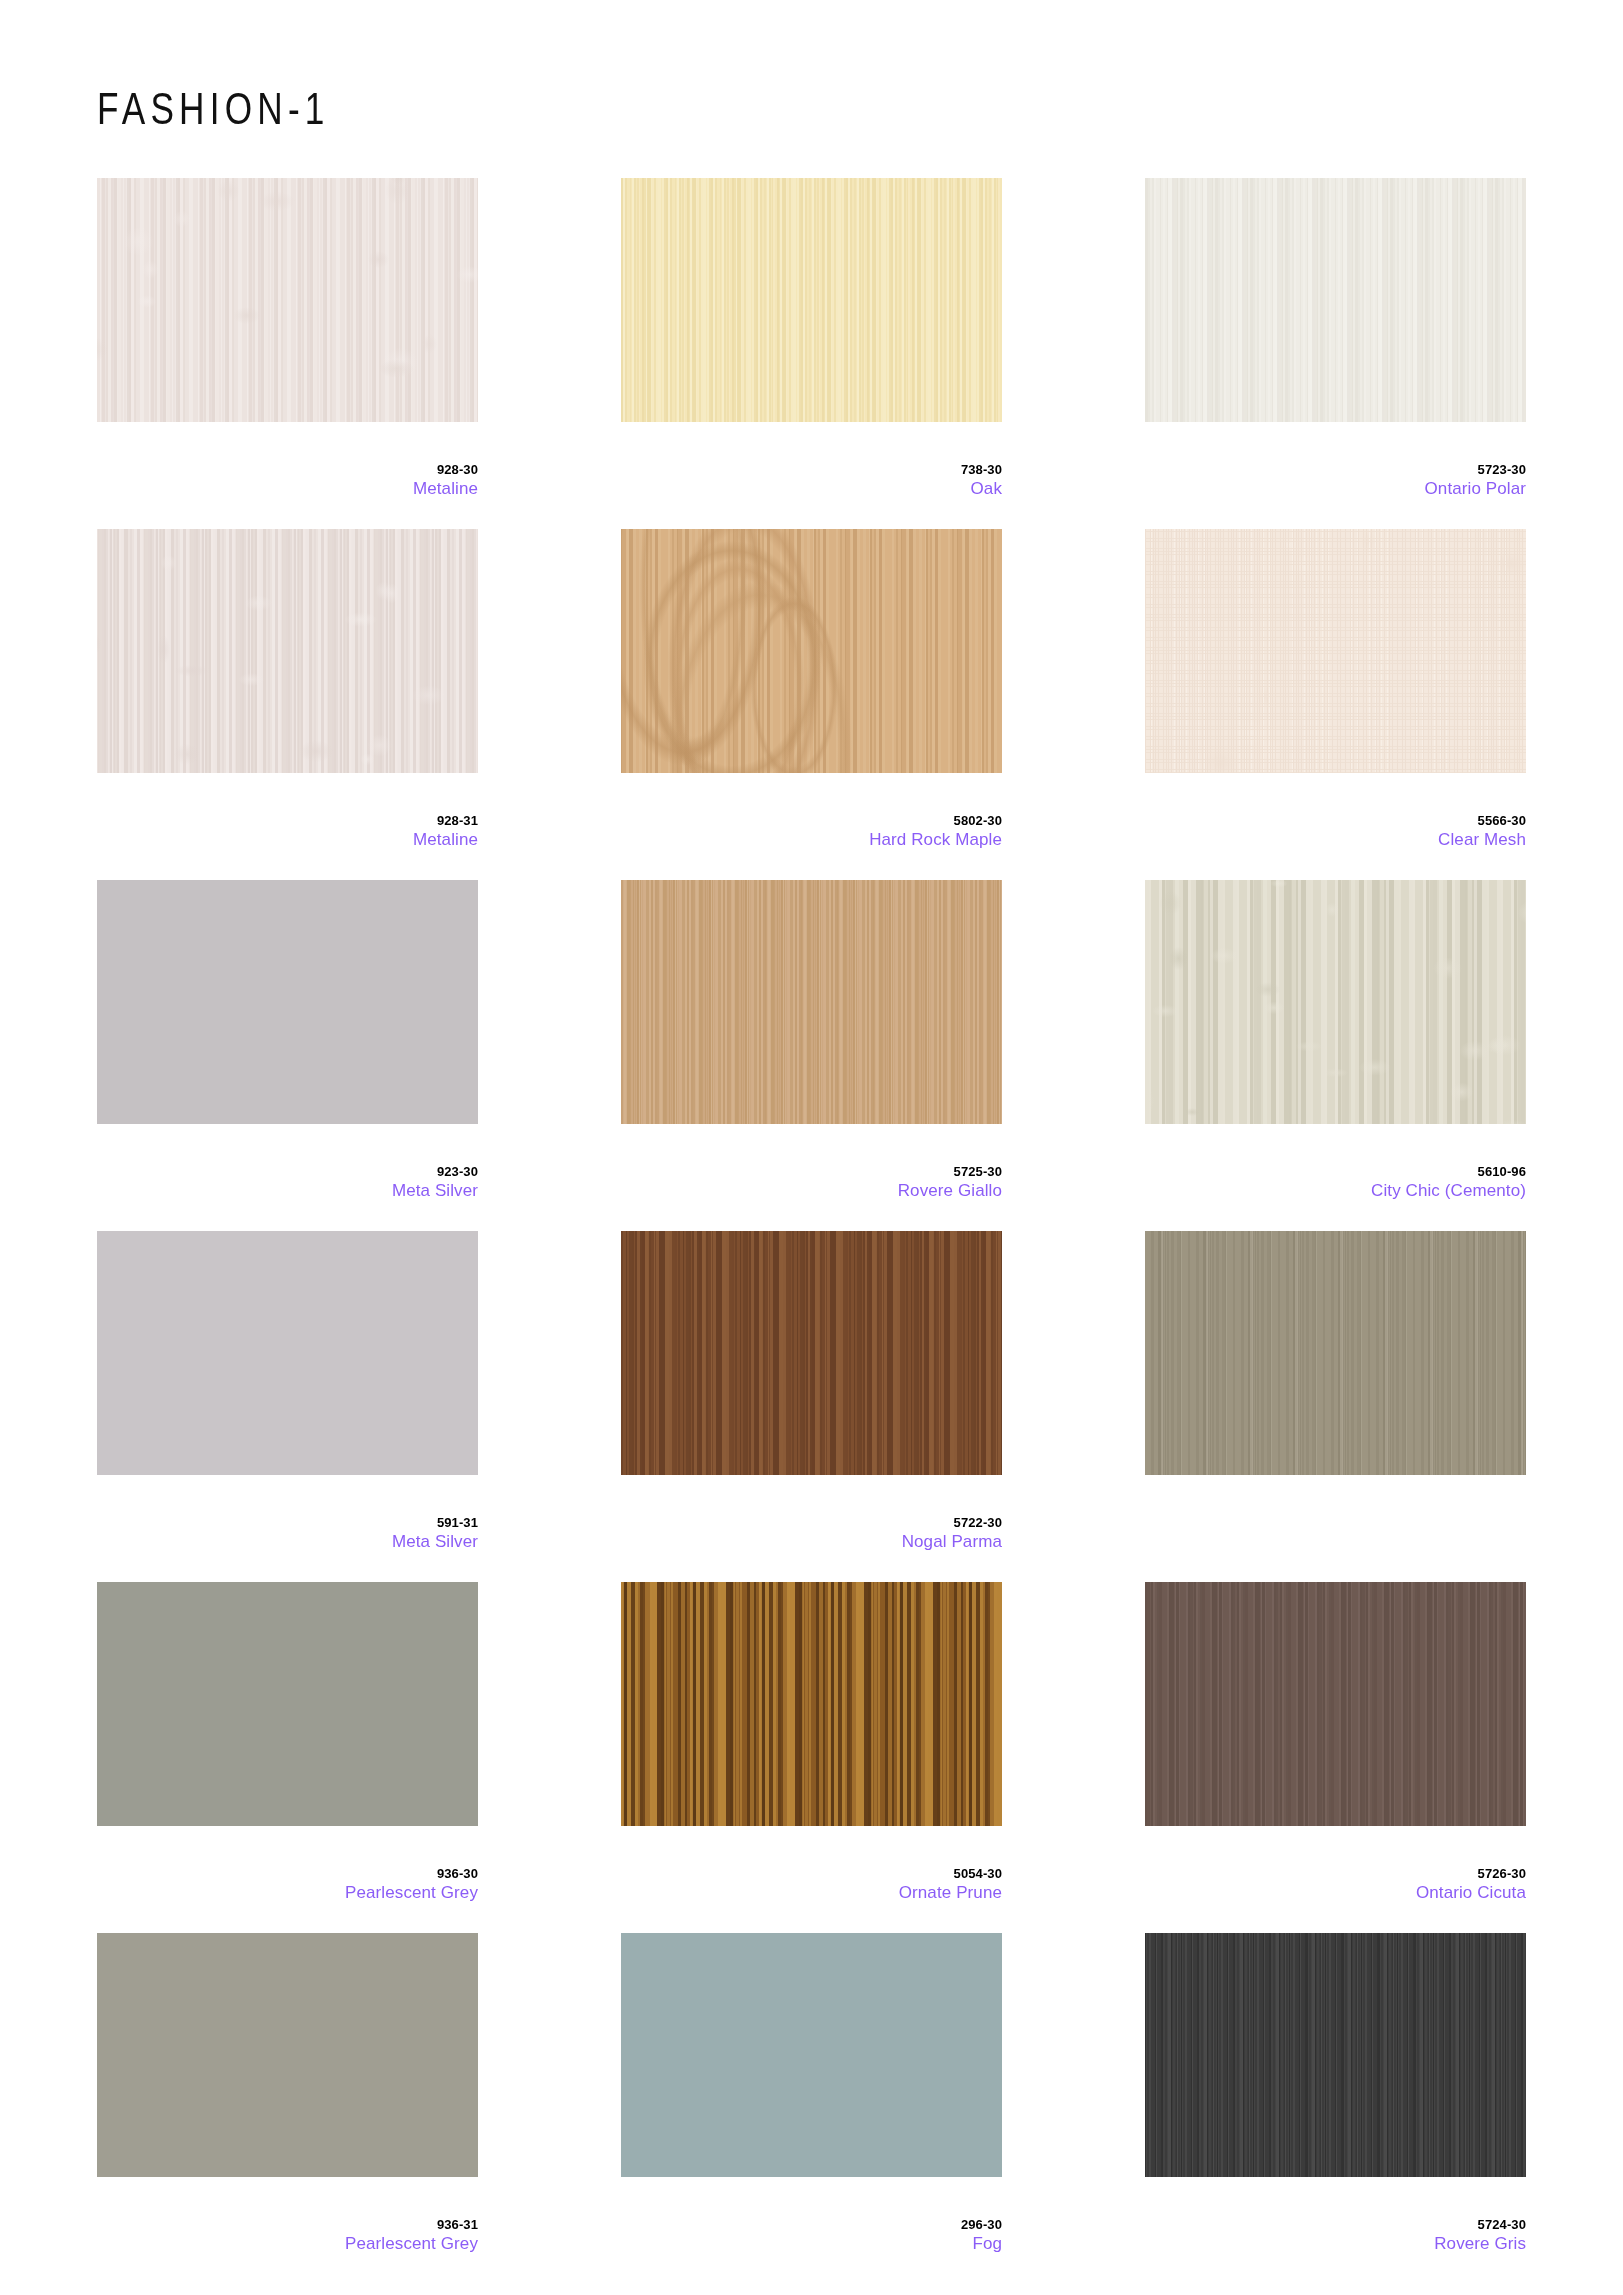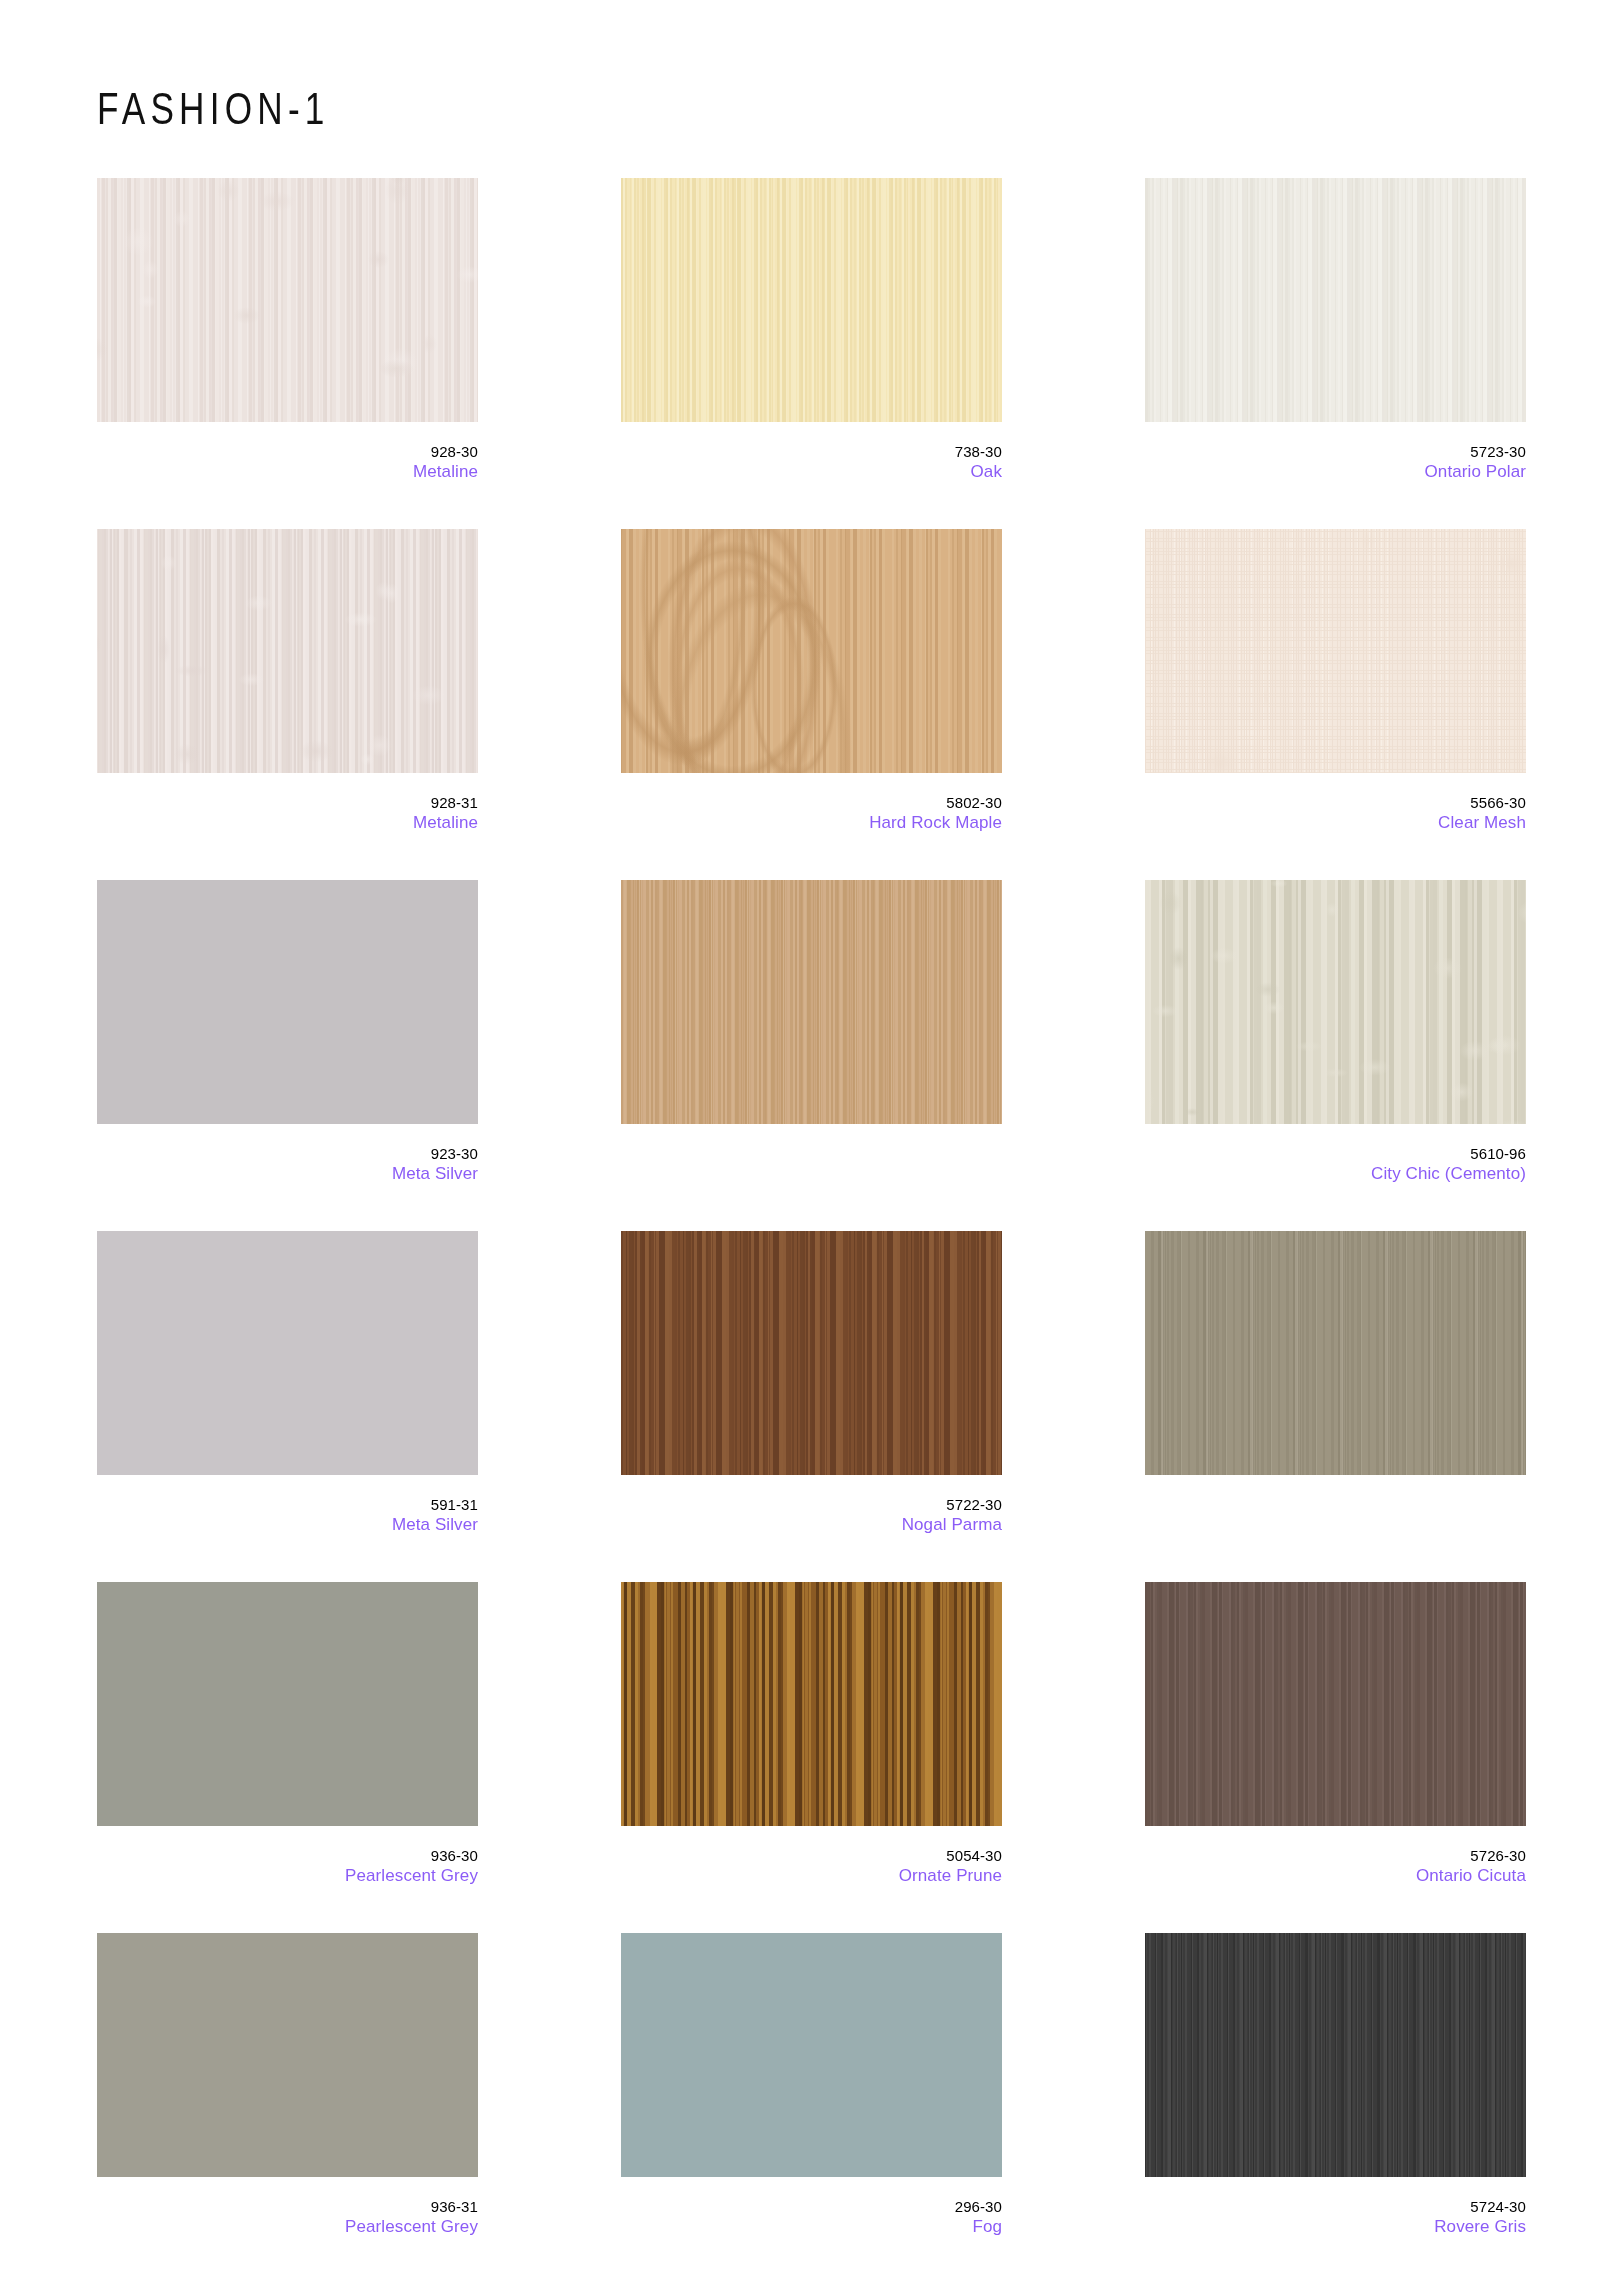--- a/index.html
+++ b/index.html
@@ -51,25 +51,26 @@
     position:absolute; inset:0;
   }
 
   .swatch-caption {
     width:381px;
     text-align:right;
     padding-top:19.6px;
   }
   .swatch-code {
     display:block;
-    font-size:15px;
-    font-weight:normal;
+    font-size:13px;
+    font-weight:bold;
     color:#000000;
     line-height:1.30;
     letter-spacing:0.1px;
+    margin-top:20px;
   }
   .swatch-name {
     display:block;
     font-size:17px;
     font-weight:400;
     color:#8b5cf6;
     line-height:1.32;
     letter-spacing:0.1px;
   }
 </style>
@@ -141,20 +142,24 @@
         </div>
         <div class="swatch-caption">
           <span class="swatch-code">923-30</span>
           <span class="swatch-name">Meta Silver</span>
         </div>
       </div>
       <div class="swatch-cell">
         <div class="swatch-chip" style="background-color: rgb(205, 168, 129);">
           <div class="grain" style="background-image: repeating-linear-gradient(90deg, rgb(195, 157, 113) 0px, rgb(195, 157, 113) 0.5px, rgb(199, 161, 119) 0.5px, rgb(199, 161, 119) 1.8px, rgb(209, 173, 135) 1.8px, rgb(209, 173, 135) 3.5px, rgb(212, 178, 141) 3.5px, rgb(212, 178, 141) 5.1px, rgb(208, 173, 135) 5.1px, rgb(208, 173, 135) 6.3px, rgb(196, 158, 114) 6.3px, rgb(196, 158, 114) 8.6px, rgb(198, 160, 117) 8.6px, rgb(198, 160, 117) 10.4px, rgb(205, 168, 129) 10.4px, rgb(205, 168, 129) 12px, rgb(196, 158, 115) 12px, rgb(196, 158, 115) 12.6px, rgb(205, 168, 129) 12.6px, rgb(205, 168, 129) 14px, rgb(200, 162, 120) 14px, rgb(200, 162, 120) 15px, rgb(205, 168, 129) 15px, rgb(205, 168, 129) 16px, rgb(194, 155, 111) 16px, rgb(194, 155, 111) 17px, rgb(195, 157, 113) 17px, rgb(195, 157, 113) 17.6px, rgb(212, 178, 141) 17.6px, rgb(212, 178, 141) 19.3px, rgb(198, 160, 117) 19.3px, rgb(198, 160, 117) 20px, rgb(209, 174, 137) 20px, rgb(209, 174, 137) 21px, rgb(205, 168, 129) 21px, rgb(205, 168, 129) 22px, rgb(209, 173, 136) 22px, rgb(209, 173, 136) 23px, rgb(210, 174, 137) 23px, rgb(210, 174, 137) 25.4px, rgb(199, 162, 120) 25.4px, rgb(199, 162, 120) 28px, rgb(211, 176, 138) 28px, rgb(211, 176, 138) 30px, rgb(196, 158, 115) 30px, rgb(196, 158, 115) 32px, rgb(211, 176, 139) 32px, rgb(211, 176, 139) 34px, rgb(197, 159, 117) 34px, rgb(197, 159, 117) 36px, rgb(205, 168, 129) 36px, rgb(205, 168, 129) 36px), linear-gradient(90deg, rgb(198, 160, 118) 0%, rgb(196, 157, 114) 6.25%, rgb(198, 160, 118) 12.5%, rgb(205, 168, 129) 18.75%, rgb(210, 175, 138) 25%, rgb(210, 175, 138) 31.25%, rgb(210, 175, 137) 37.5%, rgb(198, 160, 118) 43.75%, rgb(212, 177, 140) 50%, rgb(205, 168, 129) 56.25%, rgb(210, 174, 137) 62.5%, rgb(212, 178, 141) 68.75%, rgb(205, 168, 129) 75%, rgb(196, 157, 114) 81.25%, rgb(205, 168, 129) 87.5%, rgb(197, 159, 117) 93.75%, rgb(210, 175, 138) 100%);"></div>
         </div>
+        <div class="swatch-caption">
+          <span class="swatch-code">5725-30</span>
+          <span class="swatch-name">Rovere Giallo</span>
+        </div>
       </div>
       <div class="swatch-cell">
         <div class="swatch-chip" style="background-color: rgb(221, 217, 201);">
           <div class="grain" style="background-image: radial-gradient(23.6px 13px at 96.6% 102%, rgba(232, 229, 216, 0.55) 0%, rgba(0, 0, 0, 0) 72%), radial-gradient(20px 15px at 79.4% 36.1%, rgba(231, 227, 214, 0.55) 0%, rgba(0, 0, 0, 0) 72%), radial-gradient(22px 11.6px at 60.3% 76.8%, rgba(233, 230, 217, 0.55) 0%, rgba(0, 0, 0, 0) 72%), radial-gradient(20.6px 14px at 86.4% 70%, rgba(233, 229, 217, 0.55) 0%, rgba(0, 0, 0, 0) 72%), radial-gradient(15.2px 16.6px at 6.7% 9.5%, rgba(209, 205, 187, 0.55) 0%, rgba(0, 0, 0, 0) 72%), radial-gradient(19px 16.7px at 101.4% 13.4%, rgba(235, 232, 220, 0.55) 0%, rgba(0, 0, 0, 0) 72%), radial-gradient(12px 19px at 0.1% 90.8%, rgba(230, 226, 212, 0.55) 0%, rgba(0, 0, 0, 0) 72%), radial-gradient(10.7px 5.6px at 12.4% 95.1%, rgba(203, 199, 180, 0.55) 0%, rgba(0, 0, 0, 0) 72%), radial-gradient(15.6px 15px at -5.4% 60.8%, rgba(230, 227, 214, 0.55) 0%, rgba(0, 0, 0, 0) 72%), radial-gradient(9.2px 10px at 49.1% 12.2%, rgba(234, 231, 219, 0.55) 0%, rgba(0, 0, 0, 0) 72%), radial-gradient(16px 11px at 92.6% 68%, rgba(232, 229, 216, 0.55) 0%, rgba(0, 0, 0, 0) 72%), radial-gradient(17px 10.3px at 32.3% 44.9%, rgba(205, 201, 183, 0.55) 0%, rgba(0, 0, 0, 0) 72%), radial-gradient(18.6px 7.3px at 43.1% 68.2%, rgba(230, 227, 213, 0.55) 0%, rgba(0, 0, 0, 0) 72%), radial-gradient(22.4px 14.4px at 94.4% 67.7%, rgba(234, 230, 218, 0.55) 0%, rgba(0, 0, 0, 0) 72%), radial-gradient(16px 13.3px at 83.1% 86.9%, rgba(235, 231, 219, 0.55) 0%, rgba(0, 0, 0, 0) 72%), radial-gradient(18.3px 8.8px at 5.3% 53.7%, rgba(234, 231, 219, 0.55) 0%, rgba(0, 0, 0, 0) 72%), radial-gradient(19.4px 11.3px at 20.7% 31.1%, rgba(234, 230, 218, 0.55) 0%, rgba(0, 0, 0, 0) 72%), radial-gradient(12px 5.7px at 35.2% 1.4%, rgba(237, 234, 222, 0.55) 0%, rgba(0, 0, 0, 0) 72%), radial-gradient(13px 16.4px at 8.8% 32.2%, rgba(200, 196, 177, 0.55) 0%, rgba(0, 0, 0, 0) 72%), radial-gradient(17.7px 18.7px at 34.4% -4.9%, rgba(207, 203, 185, 0.55) 0%, rgba(0, 0, 0, 0) 72%), radial-gradient(14.3px 9px at 33.9% 52.4%, rgba(235, 232, 219, 0.55) 0%, rgba(0, 0, 0, 0) 72%), radial-gradient(18px 6.3px at 50% 79%, rgba(230, 226, 213, 0.55) 0%, rgba(0, 0, 0, 0) 72%), repeating-linear-gradient(90deg, rgb(230, 226, 213) 0px, rgb(230, 226, 213) 3.9px, rgb(231, 227, 214) 3.9px, rgb(231, 227, 214) 6.3px, rgb(221, 217, 201) 6.3px, rgb(221, 217, 201) 10.4px, rgb(221, 217, 201) 10.4px, rgb(221, 217, 201) 14px, rgb(231, 227, 214) 14px, rgb(231, 227, 214) 17.4px, rgb(208, 204, 186) 17.4px, rgb(208, 204, 186) 20px, rgb(221, 217, 201) 20px, rgb(221, 217, 201) 21px, rgb(214, 210, 193) 21px, rgb(214, 210, 193) 24px, rgb(213, 209, 192) 24px, rgb(213, 209, 192) 28px, rgb(221, 217, 201) 28px, rgb(221, 217, 201) 30px, rgb(229, 226, 212) 30px, rgb(229, 226, 212) 34px, rgb(225, 221, 206) 34px, rgb(225, 221, 206) 38px, rgb(208, 204, 186) 38px, rgb(208, 204, 186) 43px, rgb(232, 228, 215) 43px, rgb(232, 228, 215) 46px, rgb(226, 222, 208) 46px, rgb(226, 222, 208) 51px, rgb(208, 204, 186) 51px, rgb(208, 204, 186) 56px, rgb(207, 203, 185) 56px, rgb(207, 203, 185) 58px, rgb(212, 208, 190) 58px, rgb(212, 208, 190) 59px, rgb(221, 217, 201) 59px, rgb(221, 217, 201) 63px, rgb(209, 205, 187) 63px, rgb(209, 205, 187) 65px, rgb(225, 221, 207) 65px, rgb(225, 221, 207) 68px, rgb(207, 203, 185) 68px, rgb(207, 203, 185) 73px, rgb(228, 224, 210) 73px, rgb(228, 224, 210) 78px, rgb(229, 225, 211) 78px, rgb(229, 225, 211) 80px, rgb(221, 217, 201) 80px, rgb(221, 217, 201) 83px, rgb(221, 217, 201) 83px, rgb(221, 217, 201) 88px), linear-gradient(90deg, rgb(227, 224, 209) 0%, rgb(221, 217, 201) 7.14%, rgb(209, 205, 187) 14.29%, rgb(210, 206, 188) 21.43%, rgb(209, 205, 187) 28.57%, rgb(228, 225, 211) 35.71%, rgb(229, 225, 211) 42.86%, rgb(227, 223, 208) 50%, rgb(221, 217, 201) 57.14%, rgb(221, 217, 201) 64.29%, rgb(230, 227, 213) 71.43%, rgb(208, 204, 186) 78.57%, rgb(221, 217, 201) 85.71%, rgb(210, 206, 189) 92.86%, rgb(227, 223, 209) 100%);"></div>
         </div>
         <div class="swatch-caption">
           <span class="swatch-code">5610-96</span>
           <span class="swatch-name">City Chic (Cemento)</span>
         </div>
       </div>

